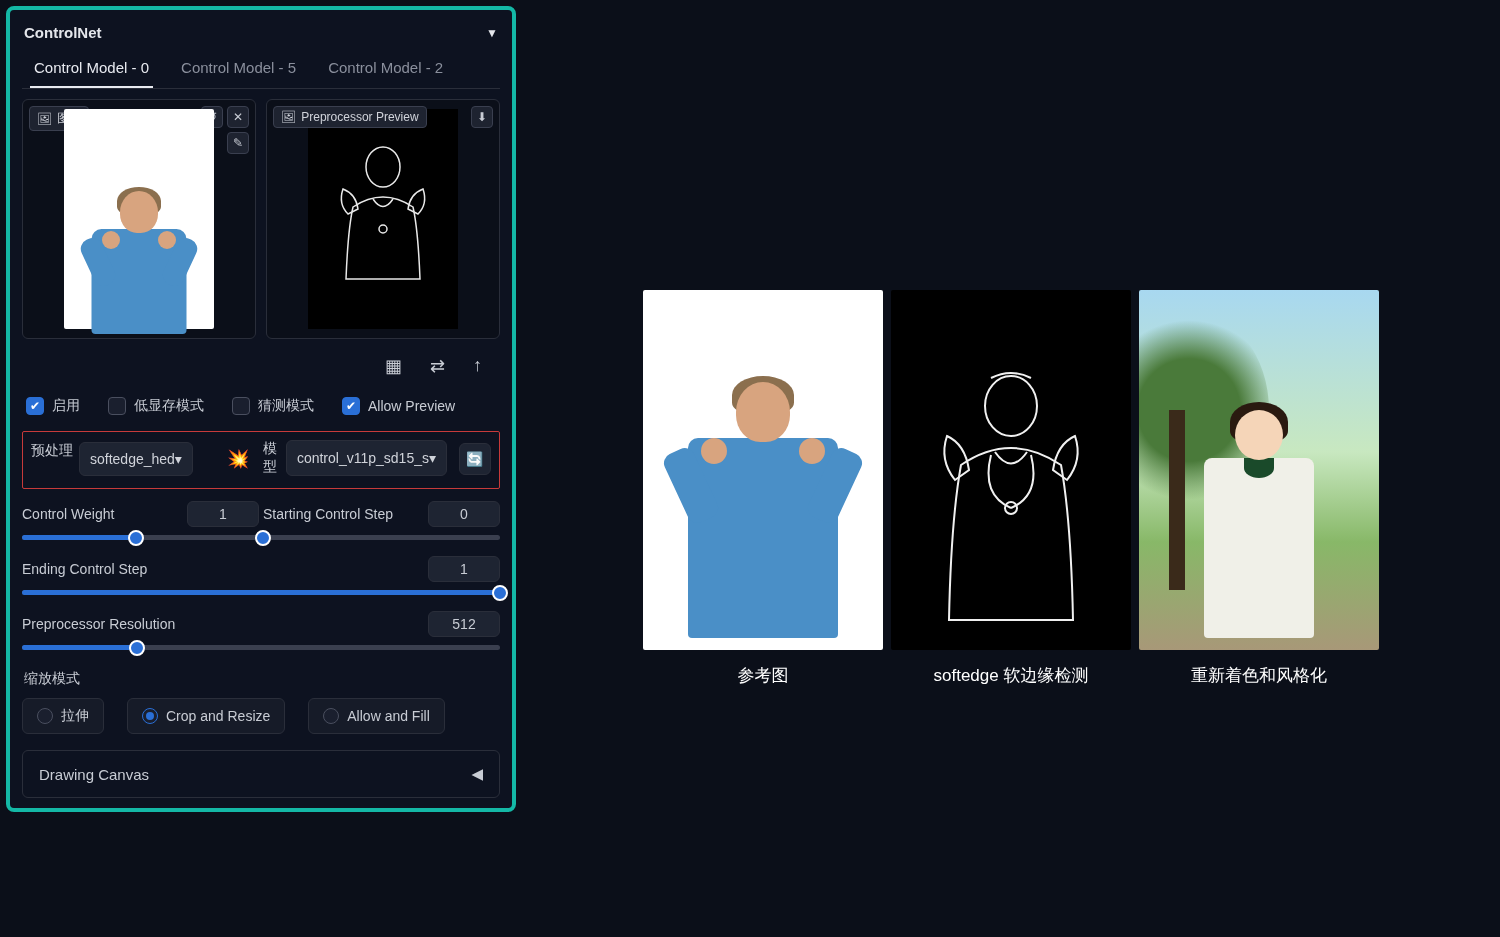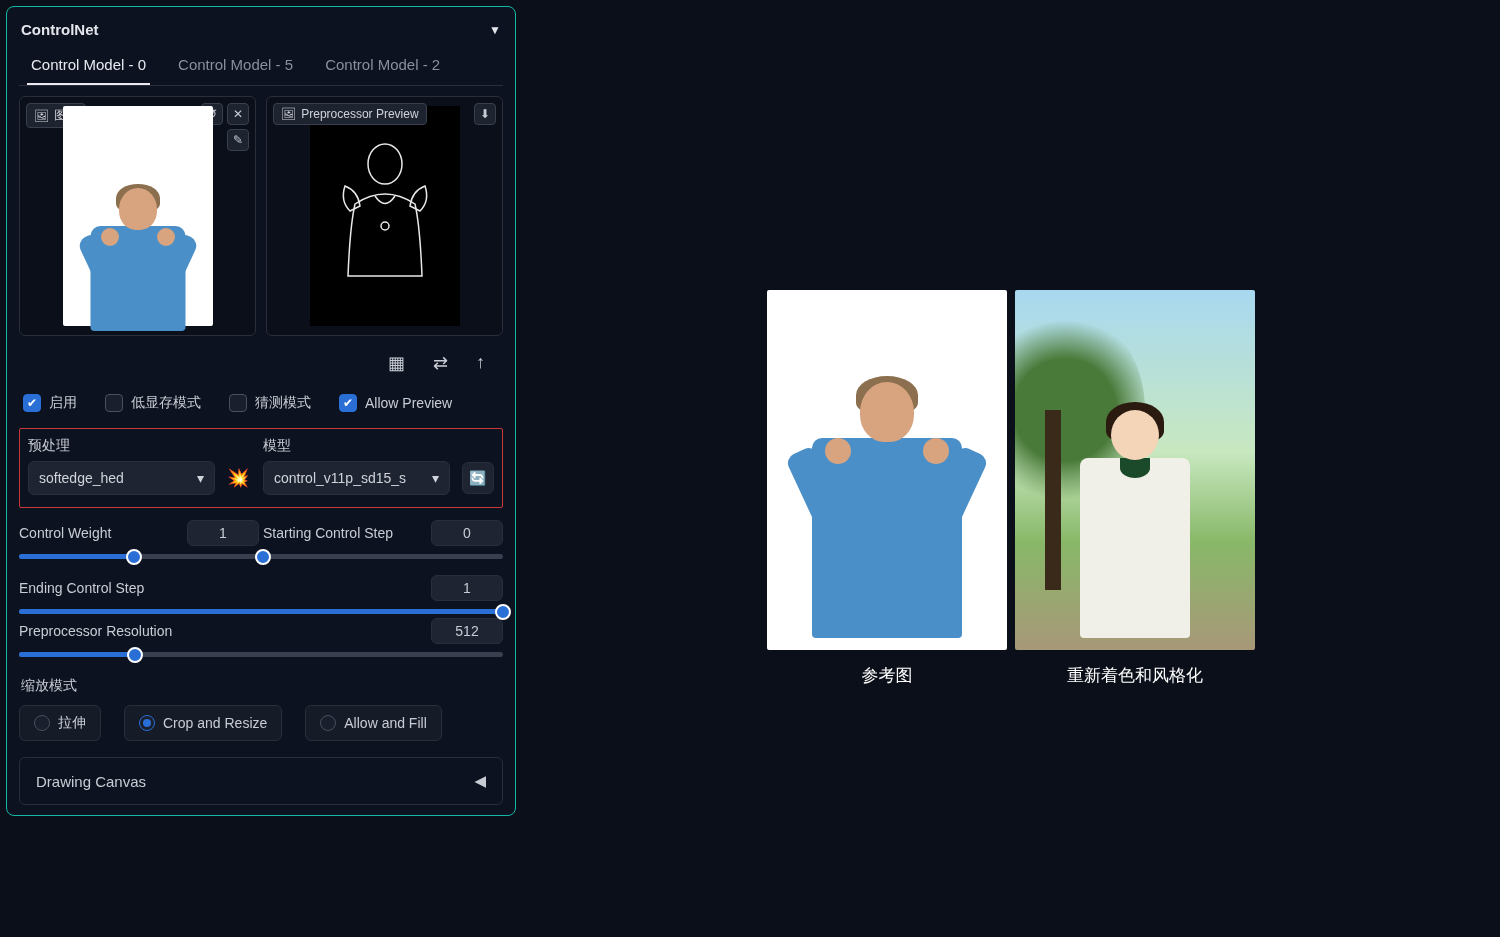--- a/index.html
+++ b/index.html
@@ -9,21 +9,21 @@
   font-family: -apple-system, BlinkMacSystemFont, "Segoe UI", Arial, sans-serif;
   font-size: 14px;
   width: 1500px;
   height: 937px;
   overflow: hidden;
   display: flex;
 }
 .panel {
   width: 510px;
   padding: 10px 12px;
-  border: 1px solid #14b8a6;
+  border: 4px solid #14b8a6;
   border-radius: 8px;
   margin: 6px;
   background: #0d1220;
   height: fit-content;
 }
 .panel-header {
   display: flex;
   justify-content: space-between;
   align-items: center;
   font-weight: 600;
@@ -163,21 +163,21 @@
   margin-bottom: 10px;
 }
 .field-row {
   display: flex;
   gap: 12px;
   align-items: flex-end;
 }
 .field {
   flex: 1;
   display: flex;
-  flex-direction: column;
+  flex-direction: row;
   gap: 6px;
 }
 .field-label { font-size: 14px; color: #c8ccd4; }
 .select {
   background: #1e2432;
   border: 1px solid #2a2e3a;
   border-radius: 6px;
   padding: 8px 10px;
   color: #d0d3da;
   font-size: 14px;
@@ -461,21 +461,21 @@
       <div class="slider-header">
         <span class="slider-label">Ending Control Step</span>
         <span class="slider-value">1</span>
       </div>
       <div class="slider-track">
           <div class="slider-fill" style="width:100%"></div>
           <div class="slider-thumb" style="left:100%"></div>
         </div>
     </div>
 
-    <div class="slider-item" style="margin-top:4px">
+    <div class="slider-item" style="margin-top:16px">
       <div class="slider-header">
         <span class="slider-label">Preprocessor Resolution</span>
         <span class="slider-value">512</span>
       </div>
       <div class="slider-track">
           <div class="slider-fill" style="width:24%"></div>
           <div class="slider-thumb" style="left:24%"></div>
         </div>
     </div>
   </div>
@@ -514,20 +514,38 @@
           <div class="nurse-arm-r"></div>
           <div class="nurse-hand-l"></div>
           <div class="nurse-hand-r"></div>
           <div class="nurse-hair"></div>
           <div class="nurse-head"></div>
         </div>
       </div>
       <div class="gallery-caption">参考图</div>
     </div>
     <div class="gallery-col">
+      <div class="gallery-img black">
+        <svg class="edge-big" viewBox="0 0 180 290" style="position:absolute;bottom:0;left:50%;transform:translateX(-50%)">
+          <g stroke="#f0f0f0" stroke-width="2" fill="none">
+            <ellipse cx="90" cy="46" rx="26" ry="30"></ellipse>
+            <path d="M 70 18 Q 90 8 110 18"></path>
+            <path d="M 34 120 Q 18 100 26 76 Q 44 84 48 110 Z"></path>
+            <path d="M 146 120 Q 162 100 154 76 Q 136 84 132 110 Z"></path>
+            <path d="M 40 105 Q 30 160 28 260 L 152 260 Q 150 160 140 105 Q 115 88 90 88 Q 65 88 40 105 Z"></path>
+            <path d="M 74 92 Q 90 115 106 92"></path>
+            <circle cx="90" cy="148" r="6"></circle>
+            <path d="M 70 95 Q 60 135 90 148"></path>
+            <path d="M 110 95 Q 120 135 90 148"></path>
+          </g>
+        </svg>
+      </div>
+      <div class="gallery-caption">softedge 软边缘检测</div>
+    </div>
+    <div class="gallery-col">
       <div class="gallery-img anime">
         <div class="anime-tree"></div>
         <div class="anime-trunk"></div>
         <div class="anime-person">
           <div class="anime-body"></div>
           <div class="anime-collar"></div>
           <div class="anime-hair"></div>
           <div class="anime-head"></div>
         </div>
       </div>

